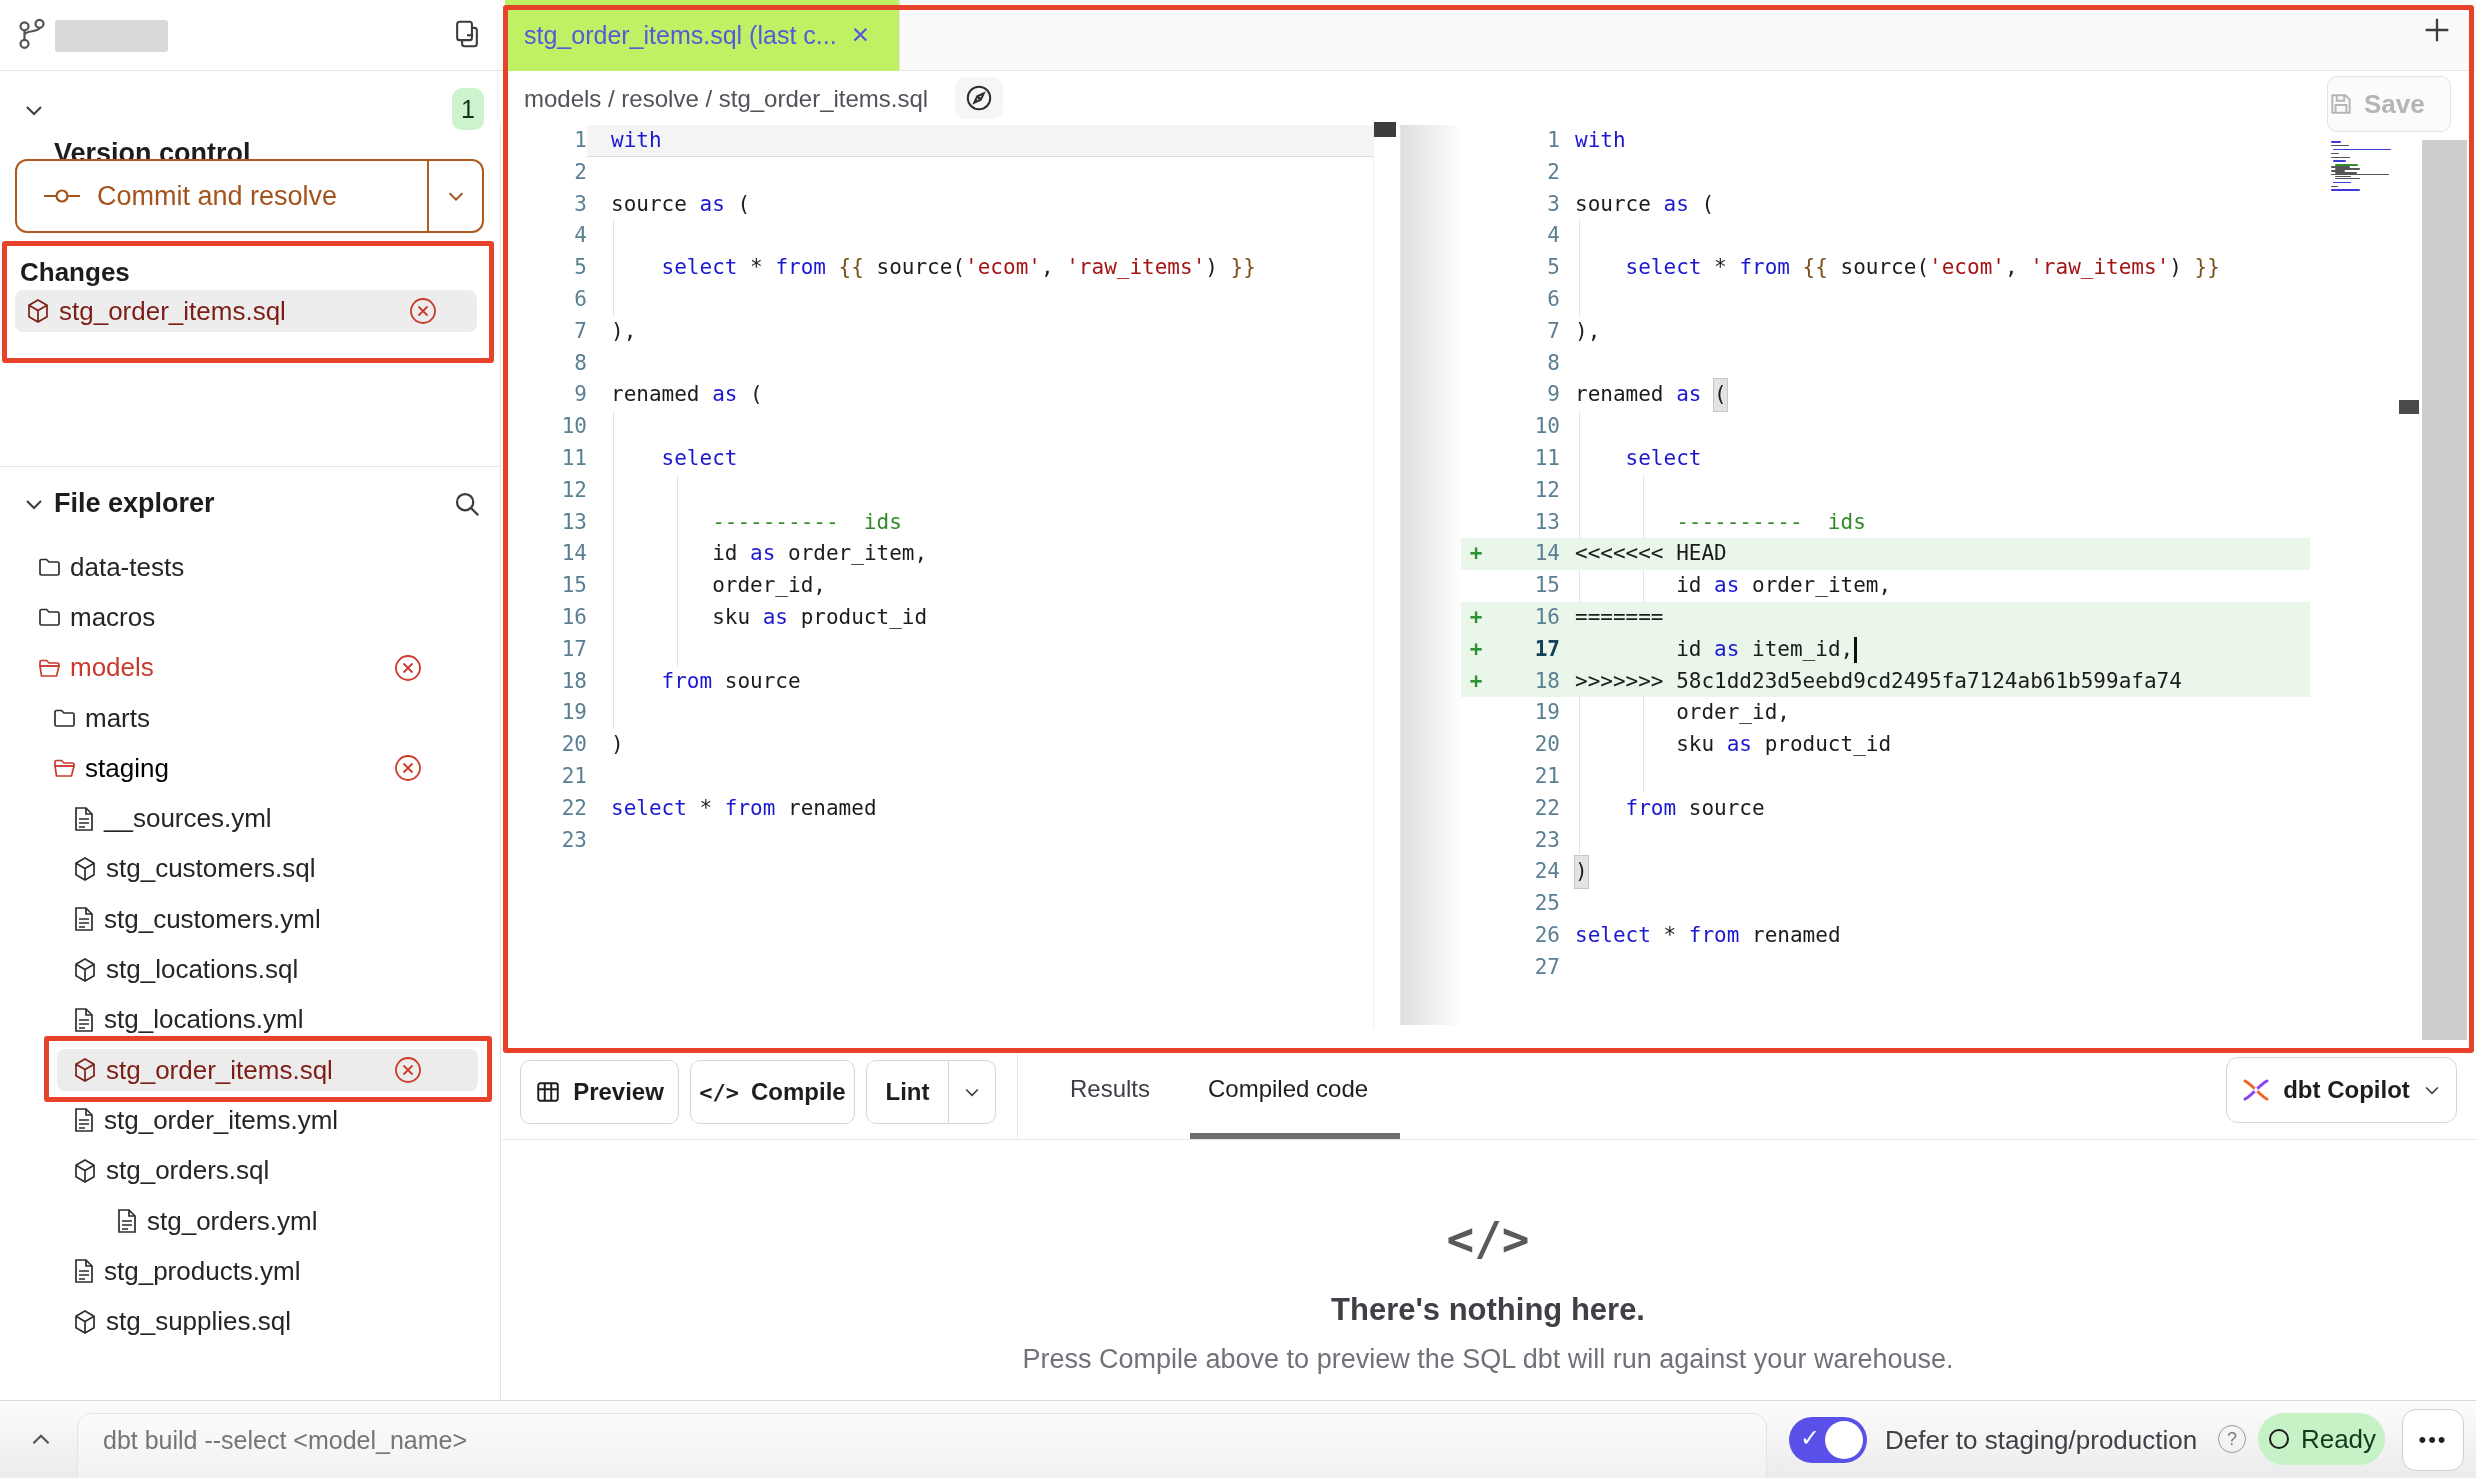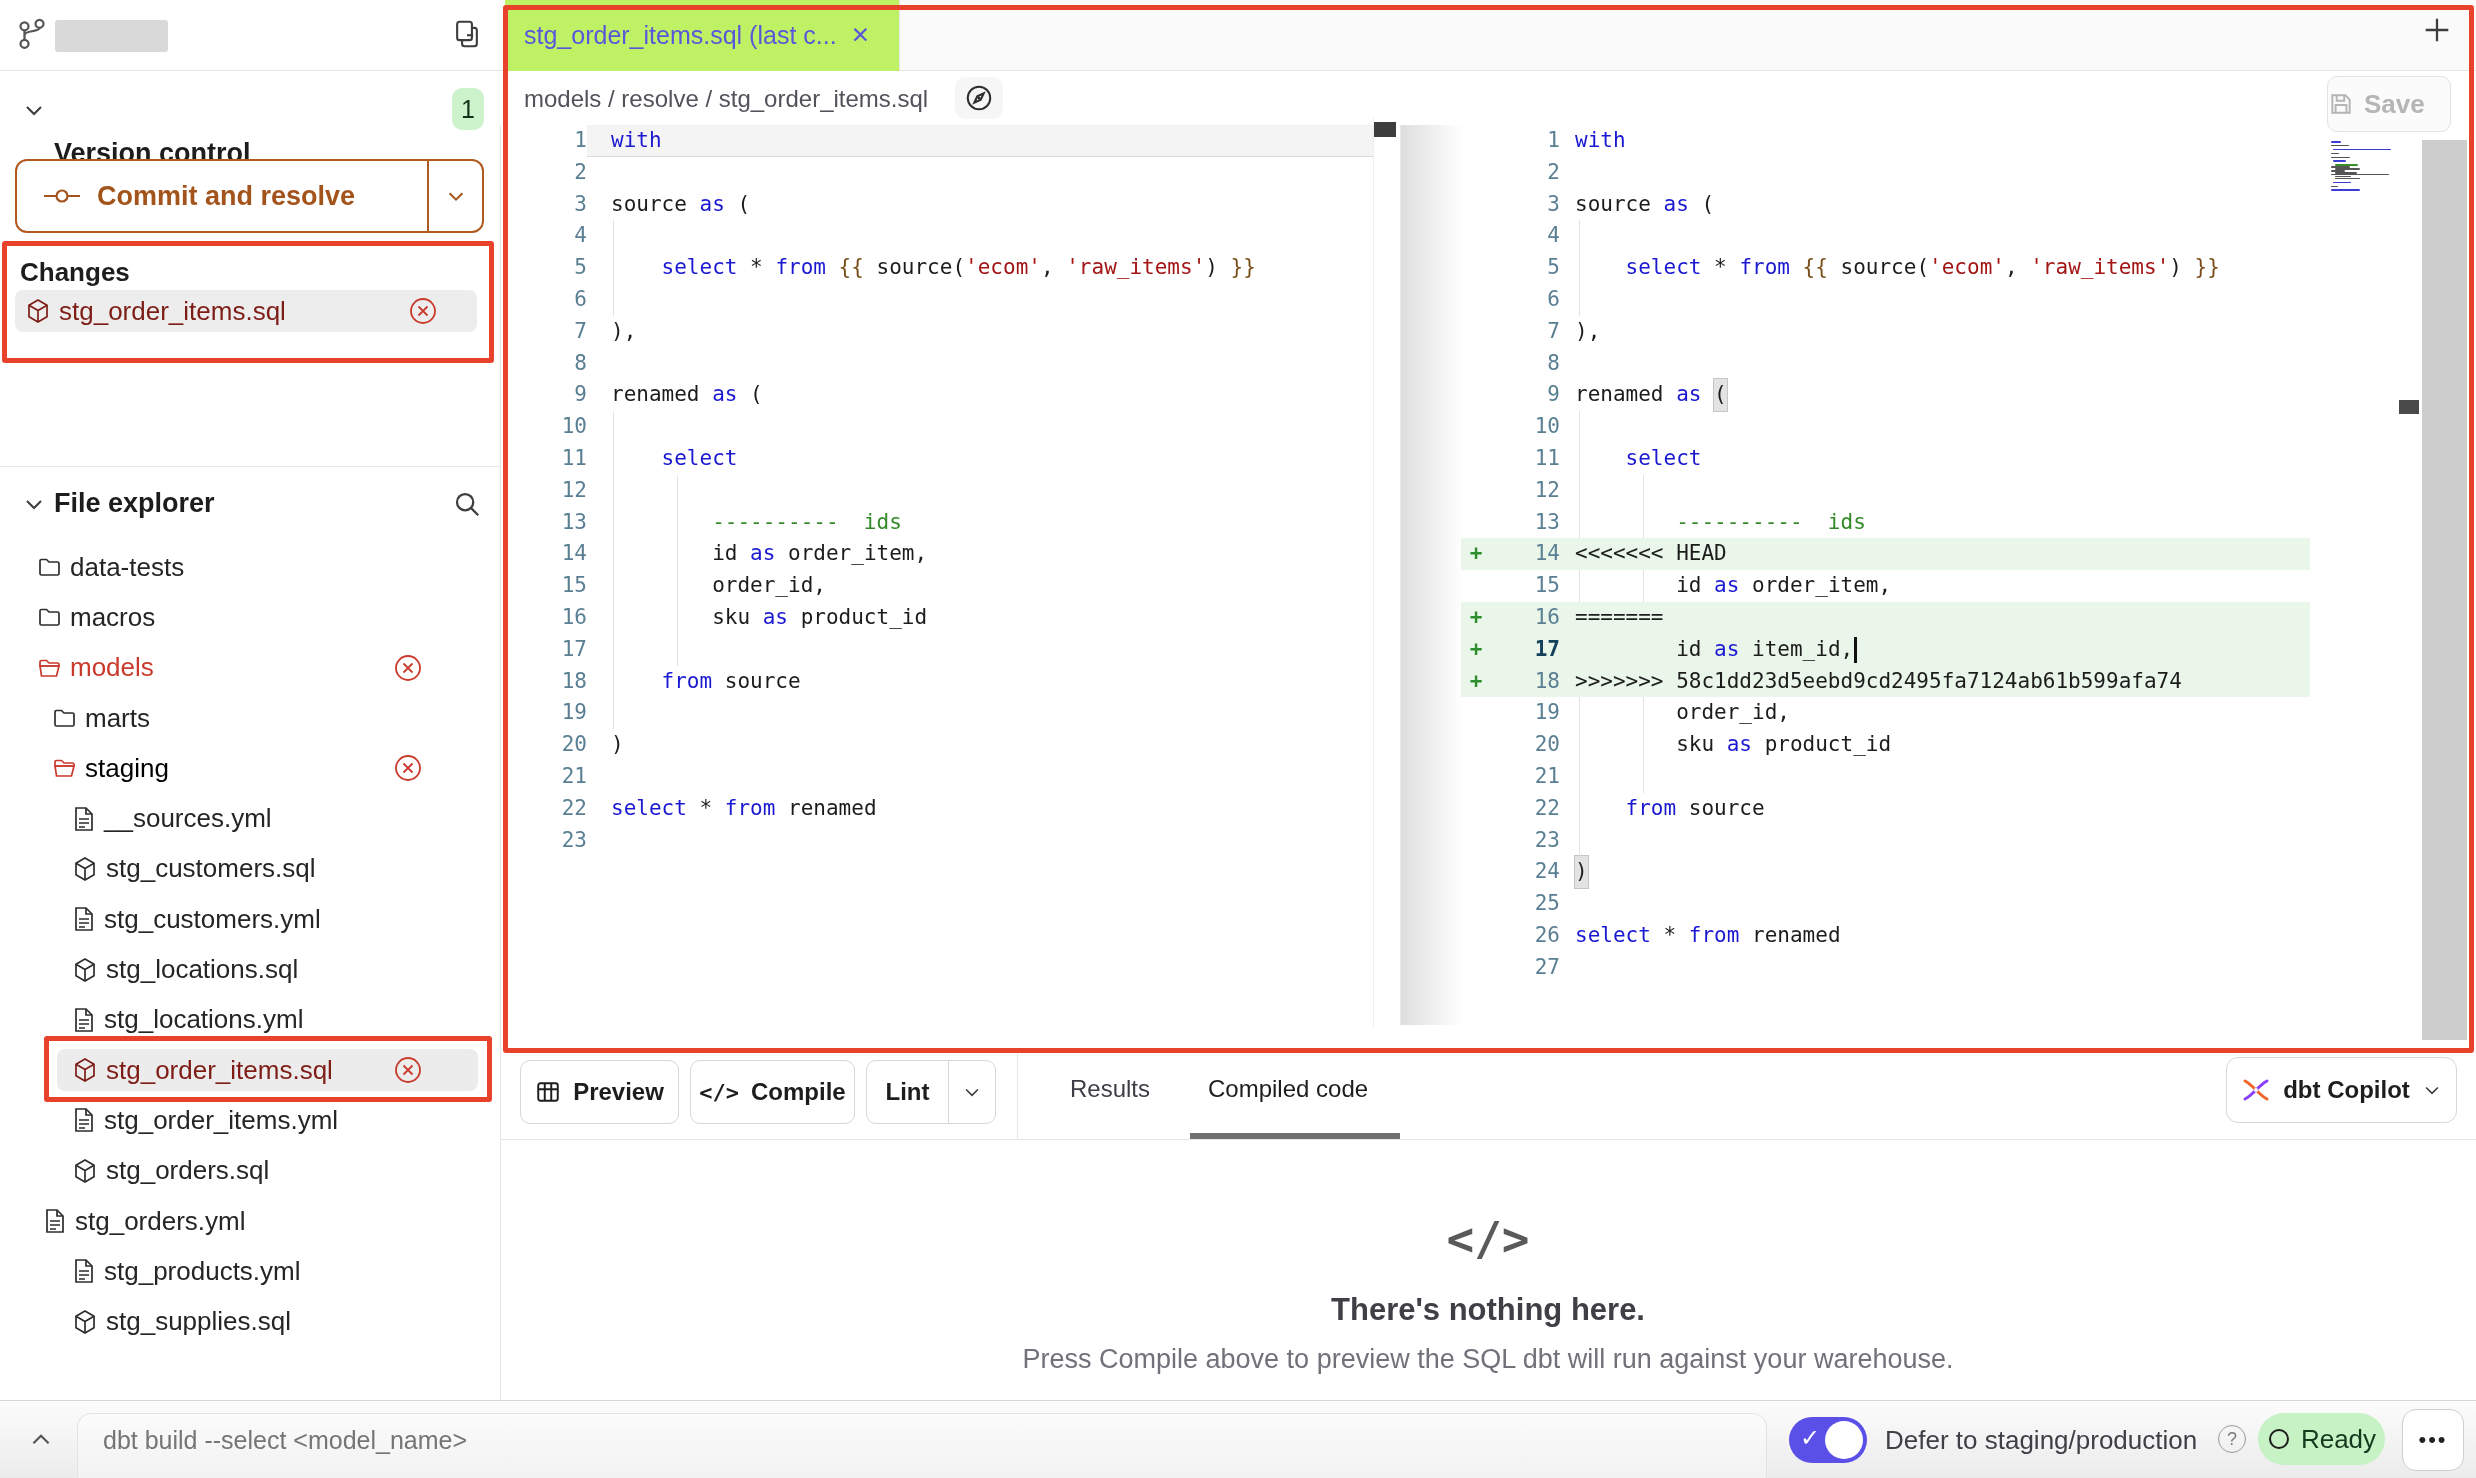--- a/index.html
+++ b/index.html
@@ -8,21 +8,21 @@
   .abs{position:absolute;}
   svg{display:block;}
   
   #sidebar{left:0;top:0;width:500px;height:1400px;background:#fff;border-right:1px solid #e4e4e4;}
   .side-divider{position:absolute;left:0;width:500px;height:1px;background:#e6e6e6;}
   .sect-title{font-size:27px;font-weight:700;color:#1d1d1d;}
   #redacted-pill{left:55px;top:20px;width:113px;height:32px;background:#d9d9d9;border-radius:3px;}
   #vc-badge{left:452px;top:88px;width:32px;height:42px;background:#cdf3cd;border-radius:10px;
             display:flex;align-items:center;justify-content:center;font-size:25px;color:#14321a;}
   #commit-btn{left:15px;top:159px;width:465px;height:70px;border:2px solid #b05a1f;border-radius:12px;
-              background:#fff;display:flex;align-items:center;color:#a3541c;font-size:27px;font-weight:700;}
+              background:#fff;display:flex;align-items:center;color:#a3541c;font-size:27px;font-weight:400;}
   #commit-btn .split{position:absolute;right:0;top:0;bottom:0;width:53px;border-left:2px solid #b05a1f;
               display:flex;align-items:center;justify-content:center;}
   .changes-row{left:15px;top:290px;width:462px;height:42px;background:#ededed;border-radius:8px;
                display:flex;align-items:center;}
   .maroon{color:#7d1d16;}
   .fitem{position:relative;height:50.3px;display:flex;align-items:center;font-size:26px;color:#252525;}
   .fitem .pillbg{position:absolute;left:57px;right:22px;top:4px;bottom:4px;background:#ececec;border-radius:8px;}
   .fitem .lab{position:relative;}
   .fitem .ficon{position:relative;margin-right:9px;}
   .fitem .rm{position:absolute;left:394px;top:50%;transform:translateY(-50%);}
@@ -340,21 +340,21 @@
         <span class="ficon">
           <svg width="24" height="26" viewBox="0 0 24 26">
             <g fill="none" stroke="#2d2d2d" stroke-width="1.7">
               <path d="M12 2 L21 7.2 V18.8 L12 24 L3 18.8 V7.2 Z"></path>
               <path d="M3 7.2 L12 12.4 L21 7.2 M12 12.4 V24"></path>
             </g>
           </svg>
         </span>
         <span class="lab" style="">stg_orders.sql</span>
       </div>
-      <div class="fitem" style="padding-left: 44px;">
+      <div class="fitem" style="padding-left: 116px;">
         <span class="ficon">
           <svg width="22" height="26" viewBox="0 0 22 26">
             <g fill="none" stroke="#2d2d2d" stroke-width="1.7">
               <path d="M3 2 h10 l6 6 v16 h-16 Z"></path>
               <path d="M13 2 v6 h6"></path>
               <path d="M6 13 h10 M6 17 h10 M6 21 h6"></path>
             </g>
           </svg>
         </span>
         <span class="lab" style="">stg_orders.yml</span>

